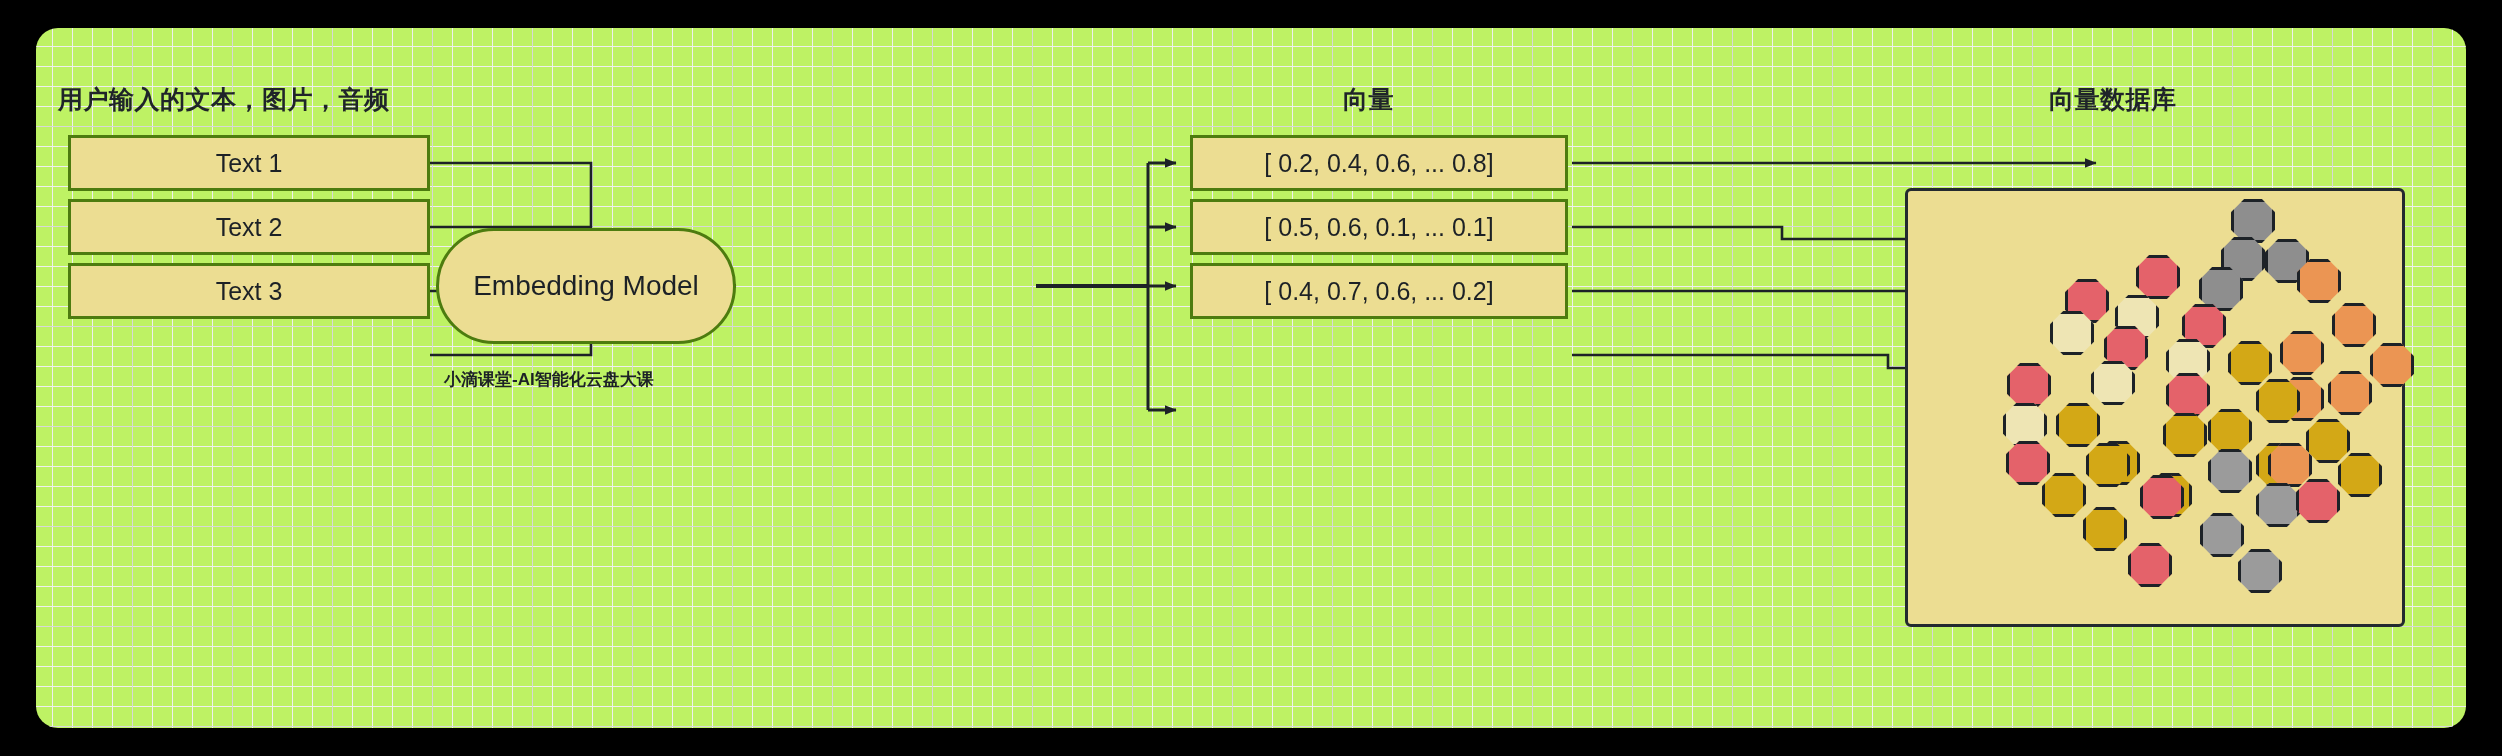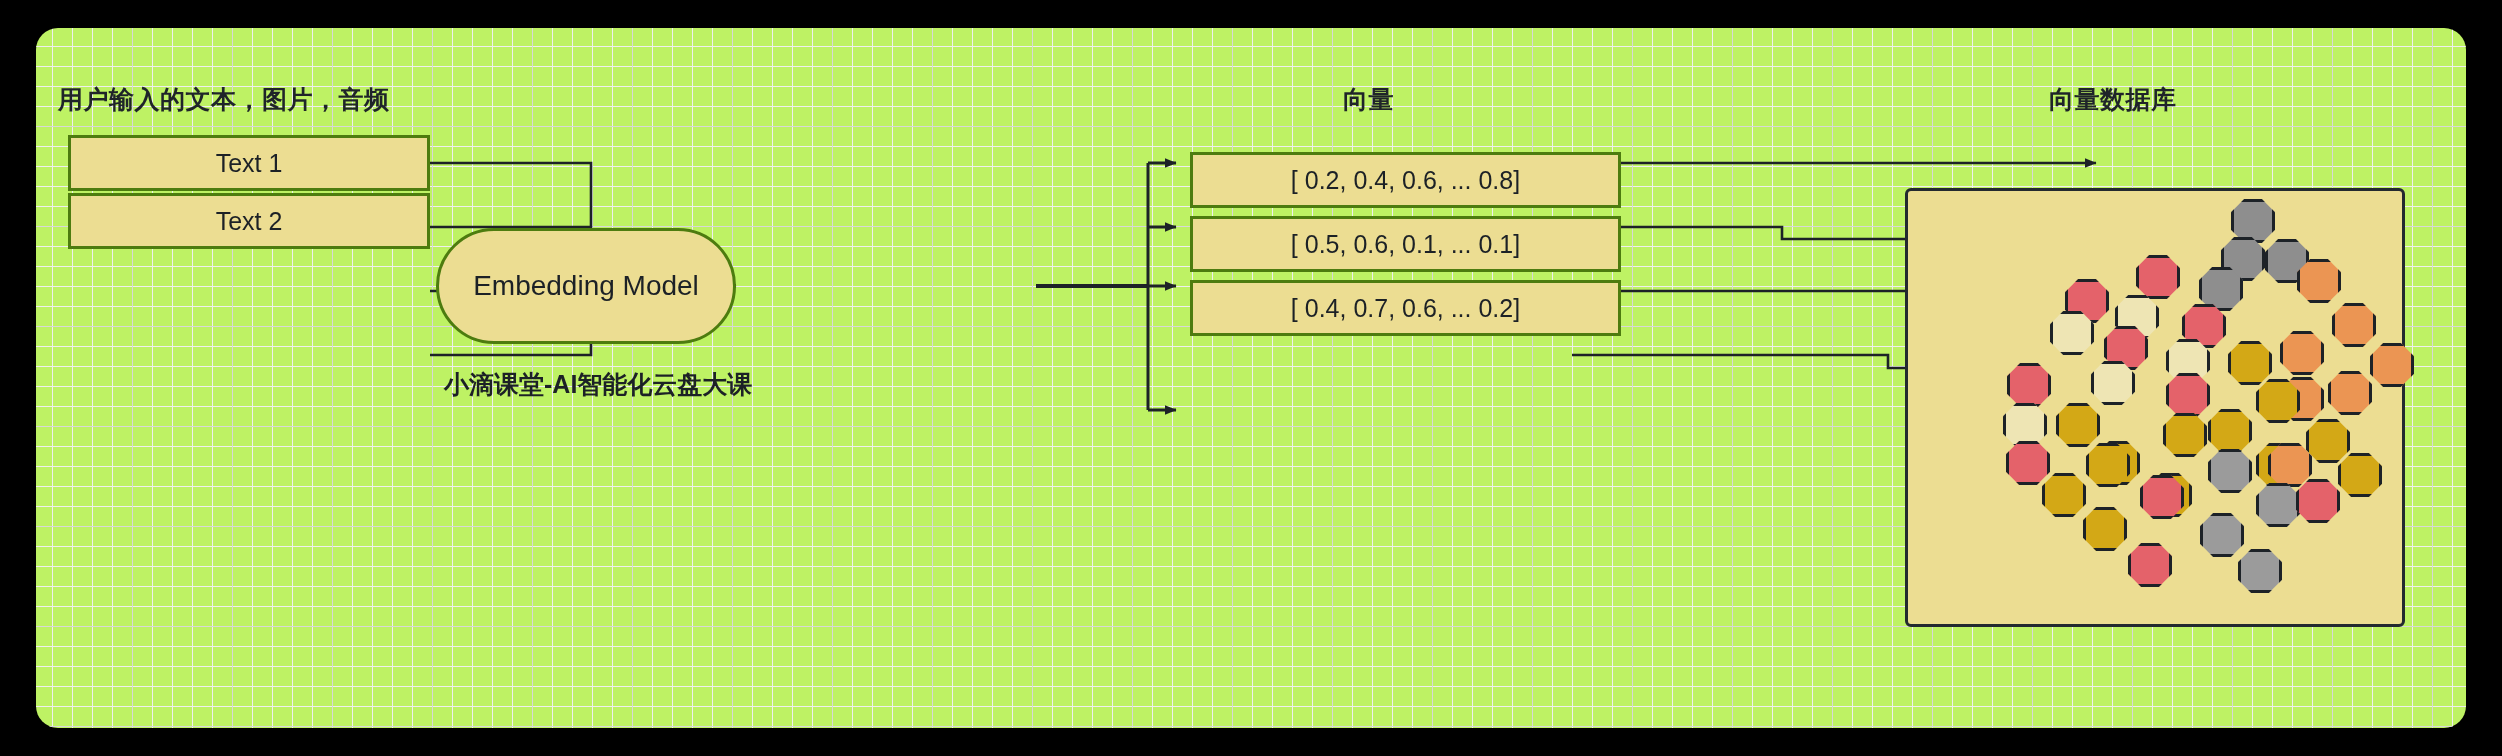--- a/index.html
+++ b/index.html
@@ -24,27 +24,27 @@
     position:absolute;color:#1f2429;font-size:25px;font-weight:600;
     white-space:nowrap;letter-spacing:.5px;
   }
   .box{
     position:absolute;box-sizing:border-box;
     background:#ecdd92;border:3px solid #4d7c0f;
     display:flex;align-items:center;justify-content:center;
     color:#1c2126;font-size:25px;white-space:nowrap;
   }
   .tbox{width:362px;height:56px;left:32px;}
-  .vbox{width:431px;height:56px;left:1154px;margin-top:17px;}
+  .vbox{width:378px;height:56px;left:1154px;}
   .emb{
     left:400px;top:200px;width:300px;height:116px;border-radius:58px;
     font-size:28px;
   }
   .cap{
-    position:absolute;color:#1c2126;font-size:25px;white-space:nowrap;
+    position:absolute;color:#1c2126;font-size:17px;white-space:nowrap;
     font-weight:600;
   }
   .dbbox{
     position:absolute;left:1869px;top:160px;width:500px;height:439px;
     box-sizing:border-box;background:#ecdd92;border:3px solid #23292f;
     border-radius:6px;
   }
   .oct{
     position:absolute;width:44px;height:44px;box-sizing:border-box;
     background:#cfa813;border:3px solid #1d2227;
@@ -98,21 +98,22 @@
         <path d="M1536,263 L2018,263" marker-end="url(#ahs)"></path>
         <path d="M1536,327 L1852,327 L1852,340 L2048,340" marker-end="url(#ahs)"></path>
       </g>
     </svg>
 
     <div class="hdr" style="left:22px;top:55px;">用户输入的文本，图片，音频</div>
     <div class="hdr" style="left:1307px;top:55px;">向量</div>
     <div class="hdr" style="left:2013px;top:55px;">向量数据库</div>
 
     <div class="box tbox" style="top:107px;">Text 1</div>
-    <div class="box tbox" style="top:165px;">Text 2</div>
+    <div class="box tbox" style="top:171px;">Text 2</div>
+    <div class="box tbox" style="top:235px;">Text 3</div>
 
     <div class="box emb">Embedding Model</div>
     <div class="cap" style="left:408px;top:340px;">小滴课堂-AI智能化云盘大课</div>
 
     <div class="box vbox" style="top:107px;">[ 0.2, 0.4, 0.6, ... 0.8]</div>
     <div class="box vbox" style="top:171px;">[ 0.5, 0.6, 0.1, ... 0.1]</div>
     <div class="box vbox" style="top:235px;">[ 0.4, 0.7, 0.6, ... 0.2]</div>
 
     <div class="dbbox">
       <div id="nodes">

